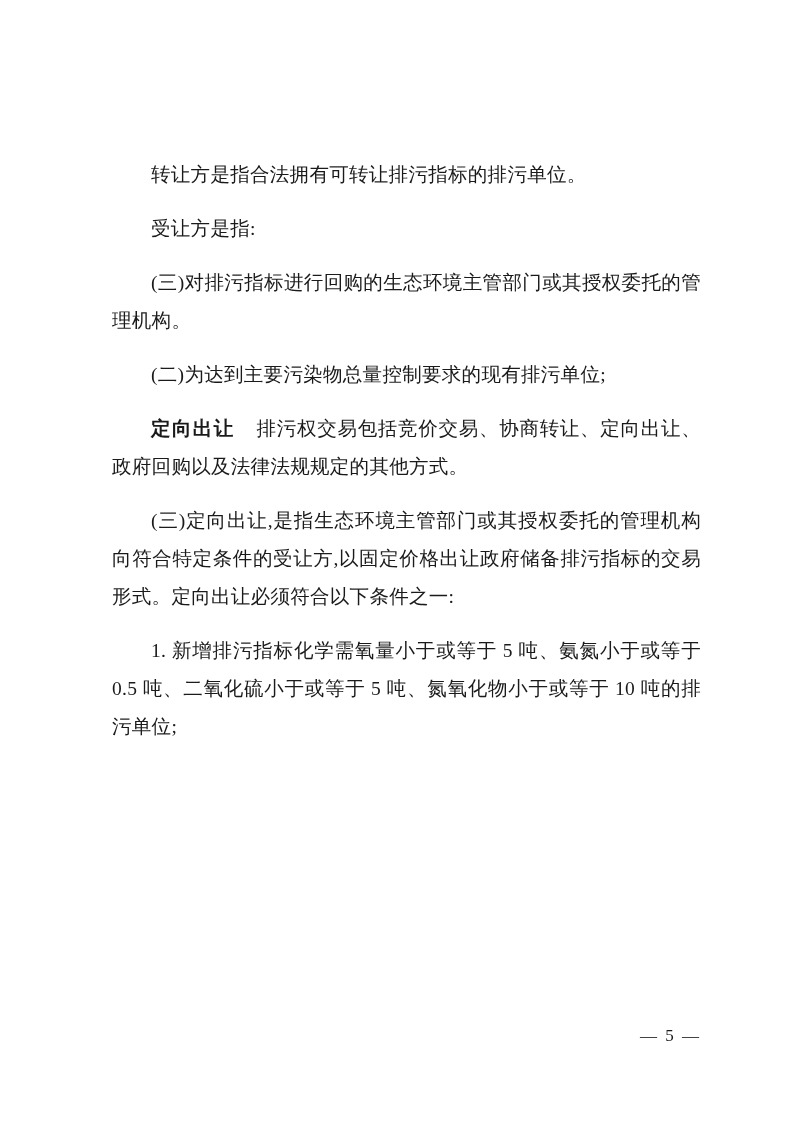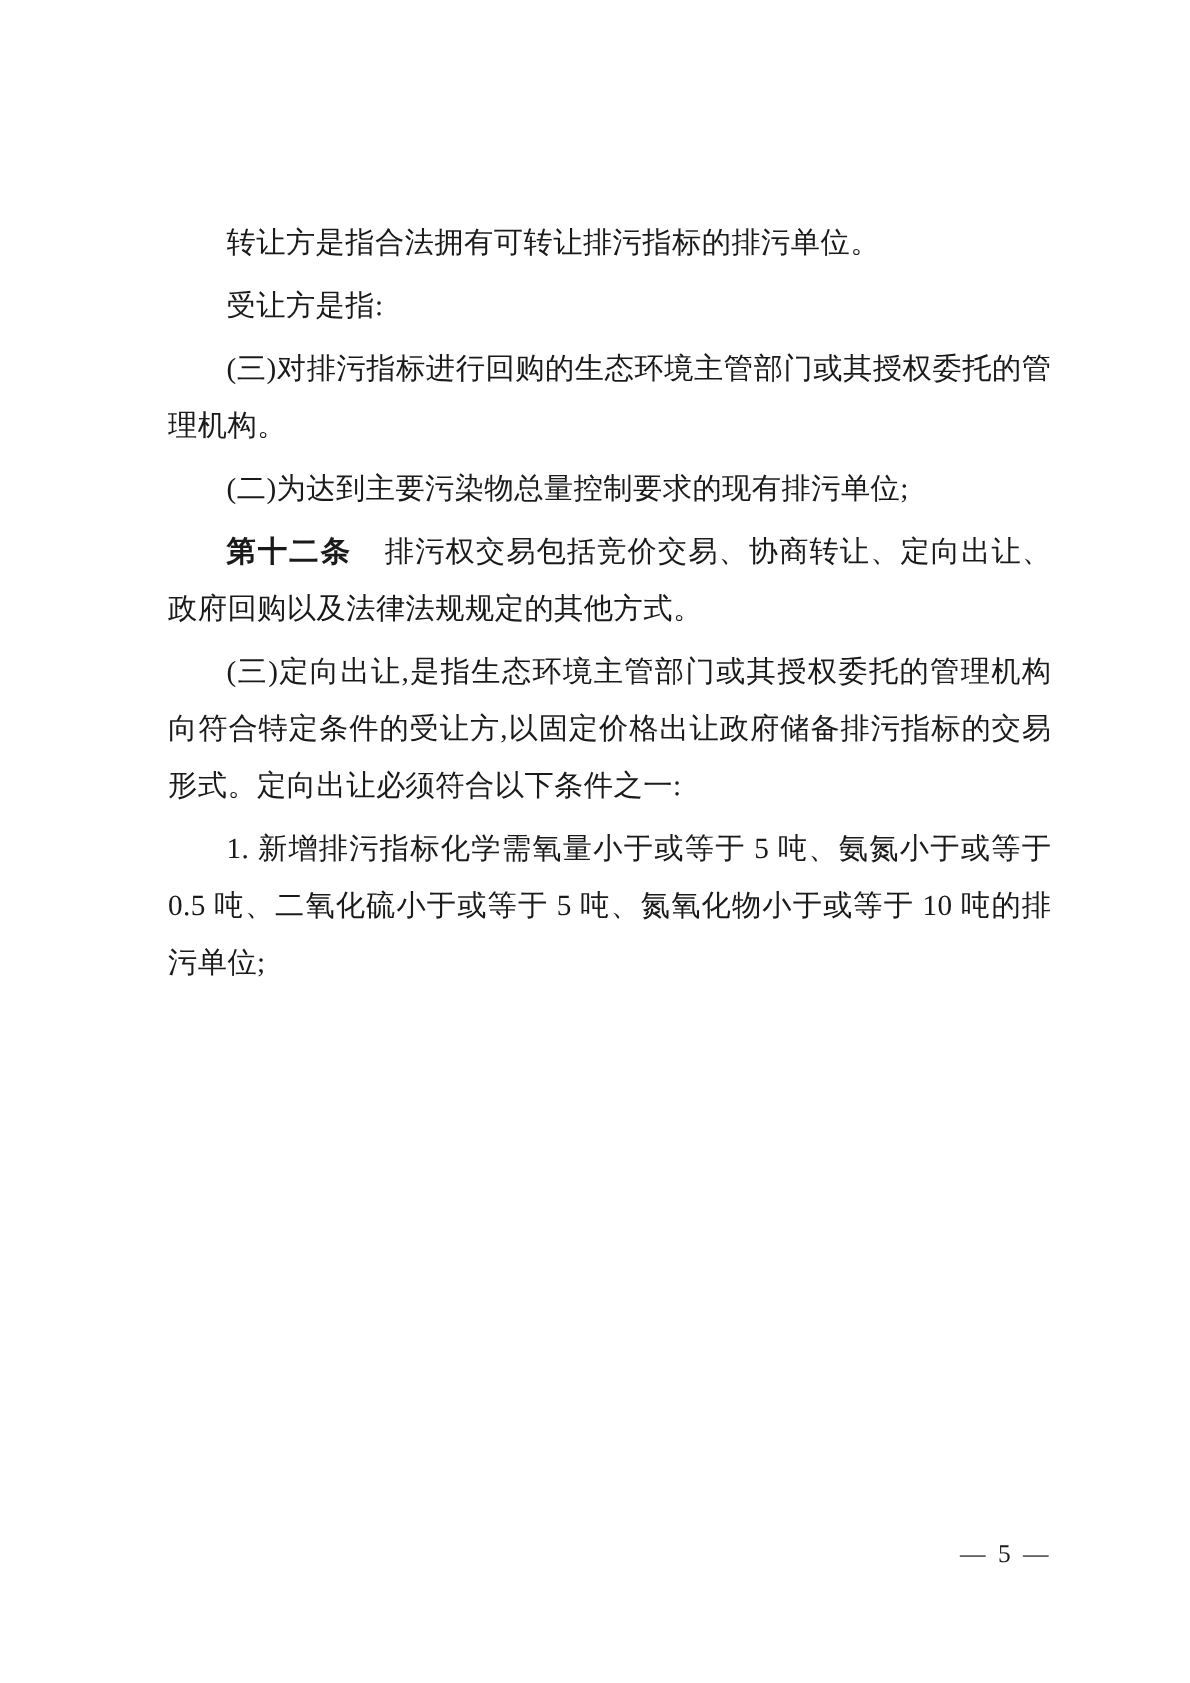--- a/index.html
+++ b/index.html
@@ -15,21 +15,21 @@
     overflow: hidden;
   }
   .page {
     position: relative;
     width: 793px;
     height: 1122px;
     box-sizing: border-box;
     padding: 140px 92px 40px 112px;
   }
   .body-text p {
-    margin: 4px 0 3px 0;
+    margin: 16px 0 3px 0;
     font-size: 19.5px;
     line-height: 38px;
     text-align: justify;
     text-justify: inter-ideograph;
     letter-spacing: 0.3px;
   }
   .indent2 {
     text-indent: 2em;
   }
   .article-head {
@@ -56,21 +56,21 @@
 <body>
 
 <div class="page">
   <div class="body-text">
 
     <p class="indent2">转让方是指合法拥有可转让排污指标的排污单位。</p>
     <p class="indent2">受让方是指:</p>
     <p class="indent2">(三)对排污指标进行回购的生态环境主管部门或其授权委托的管理机构。</p>
     <p class="indent2">(二)为达到主要污染物总量控制要求的现有排污单位;</p>
 
-    <p class="indent2 article-head"><span class="art-label">第十二条</span><span class="art-gap"></span><span>排污权交易包括竞价交易、协商转让、定向出让、政府回购以及法律法规规定的其他方式。</span></p>
+    <p class="indent2 article-head"><span class="art-label">定向出让</span><span class="art-gap"></span><span>排污权交易包括竞价交易、协商转让、定向出让、政府回购以及法律法规规定的其他方式。</span></p>
 
     <p class="indent2">(三)定向出让,是指生态环境主管部门或其授权委托的管理机构向符合特定条件的受让方,以固定价格出让政府储备排污指标的交易形式。定向出让必须符合以下条件之一:</p>
     <p class="indent2">1. 新增排污指标化学需氧量小于或等于 5 吨、氨氮小于或等于 0.5 吨、二氧化硫小于或等于 5 吨、氮氧化物小于或等于 10 吨的排污单位;</p>
 
   </div>
 
   <div class="page-number">— 5 —</div>
 </div>
 
 </body></html>

